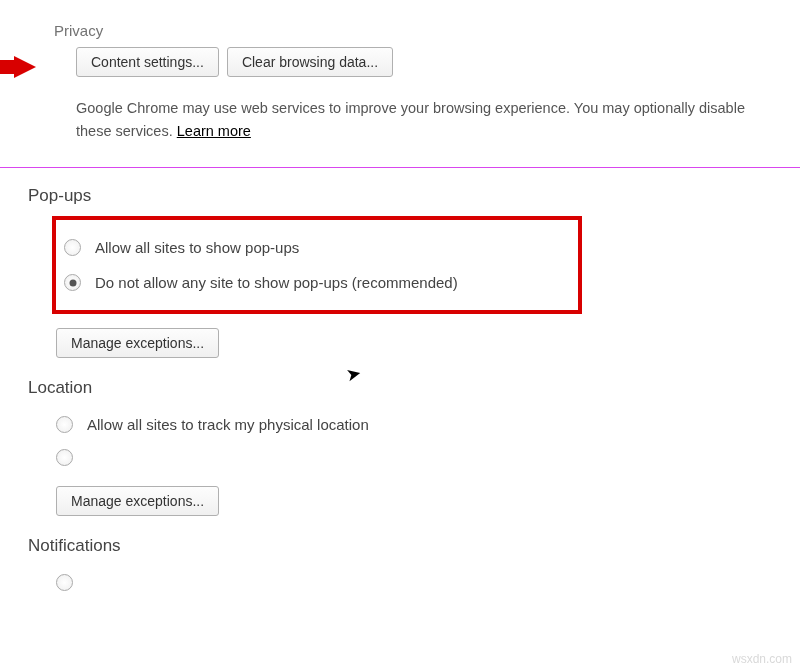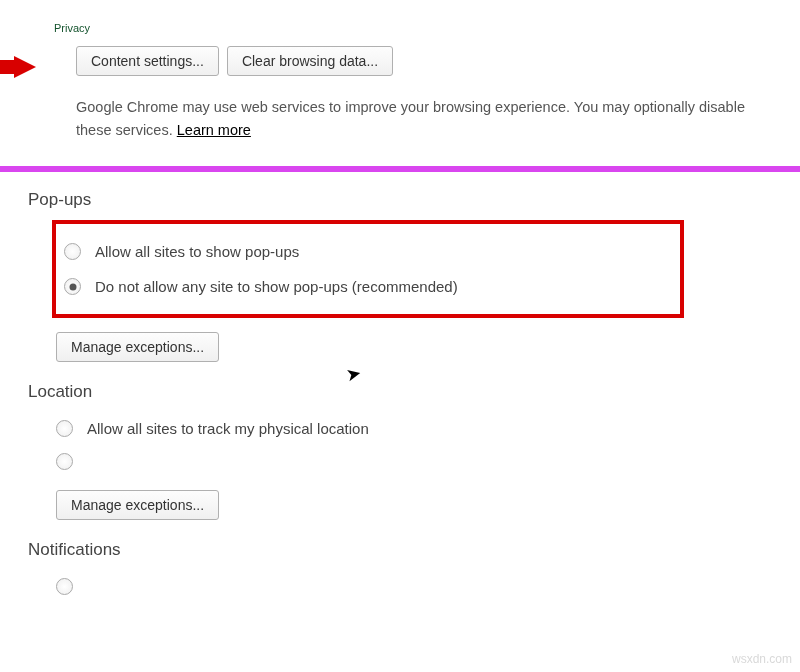--- a/index.html
+++ b/index.html
@@ -29,30 +29,29 @@
     .arrow::before {
       content: "";
       position: absolute;
       left: -40px;
       top: -7px;
       width: 18px;
       height: 14px;
       background: #d80000;
     }
     .section-title {
-      font-size: 11px;
-      color: #14532d;
+      font-size: 15px;
+      color: #737373;
       font-weight: 400;
-      margin-bottom: 12px;
     }
     .privacy-block {
       padding: 22px 0 24px 54px;
     }
     .btn-row {
-      margin: 0 0 20px 22px;
+      margin: 8px 0 20px 22px;
     }
     .btn {
       display: inline-block;
       background: linear-gradient(#fdfdfd, #f0f0f0);
       border: 1px solid #b0b0b0;
       border-radius: 3px;
       padding: 6px 14px;
       font-size: 14px;
       color: #333;
       font-family: inherit;
@@ -66,21 +65,21 @@
       line-height: 1.6;
       max-width: 700px;
     }
     .link {
       color: #000000;
       text-decoration: underline;
       cursor: pointer;
     }
     .settings-block {
       padding: 18px 0 0 28px;
-      border-top: 6px solid #d946ef;
+      border-top: 1px solid #d946ef;
     }
     .settings-block .section-title {
       font-size: 17px;
       color: #444;
       margin-bottom: 10px;
     }
     .radio-group {
       margin: 0 0 12px 28px;
     }
     .radio-row {
@@ -112,21 +111,21 @@
       border-radius: 50%;
     }
     .radio-label {
       font-size: 15px;
       color: #444;
     }
     .highlight-box {
       border: 4px solid #d80000;
       padding: 10px 8px;
       margin: 0 0 14px 24px;
-      width: 632px;
+      width: 530px;
     }
     .highlight-box .radio-row {
       padding: 9px 0;
     }
     .manage-row {
       margin: 0 0 20px 28px;
       text-decoration: underline;
     }
     .cursor {
       position: absolute;

